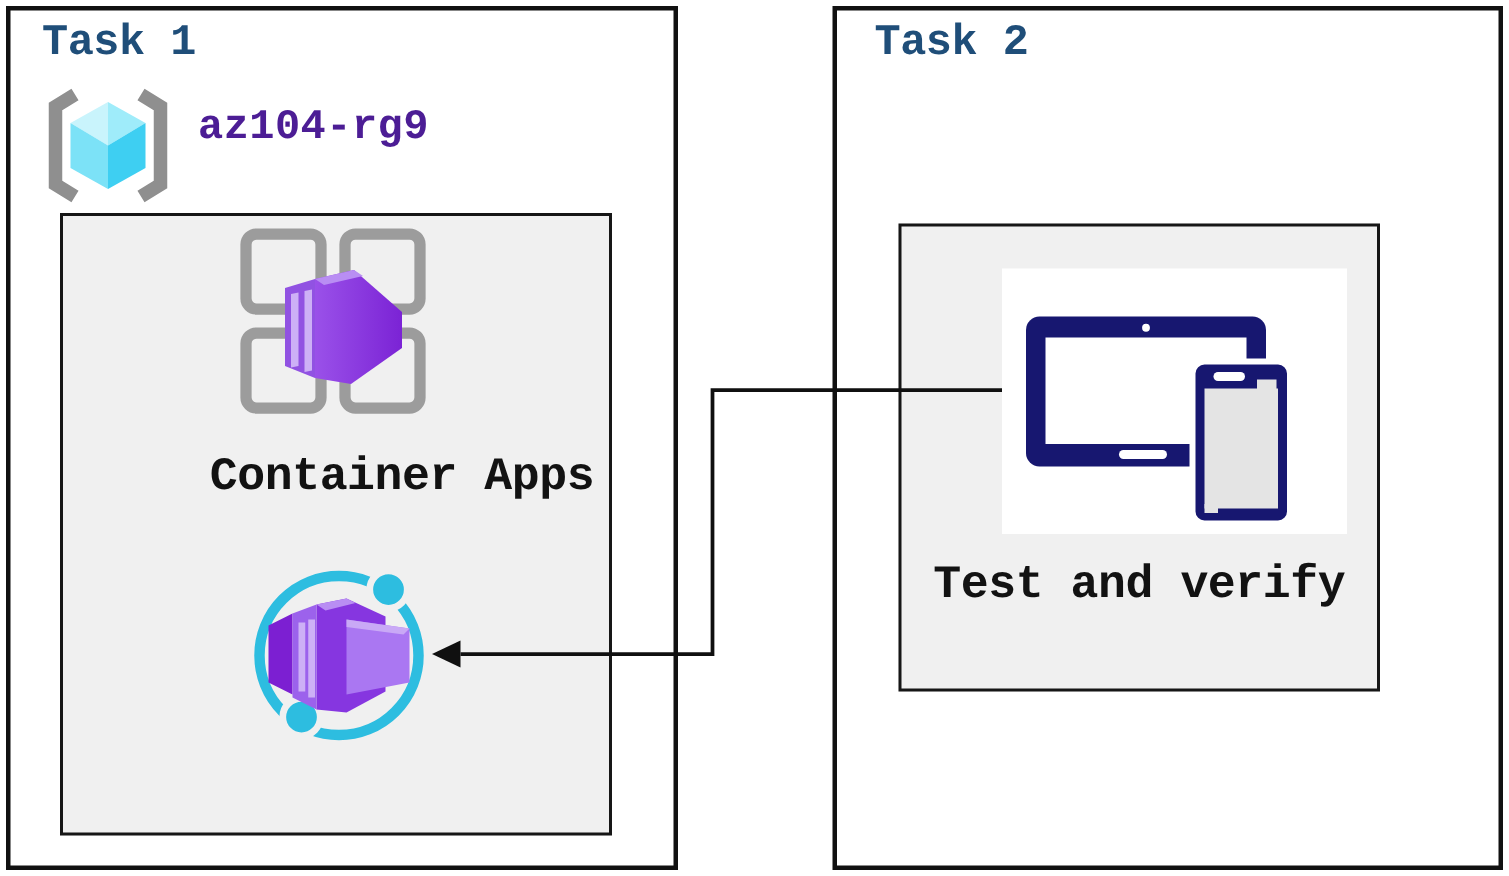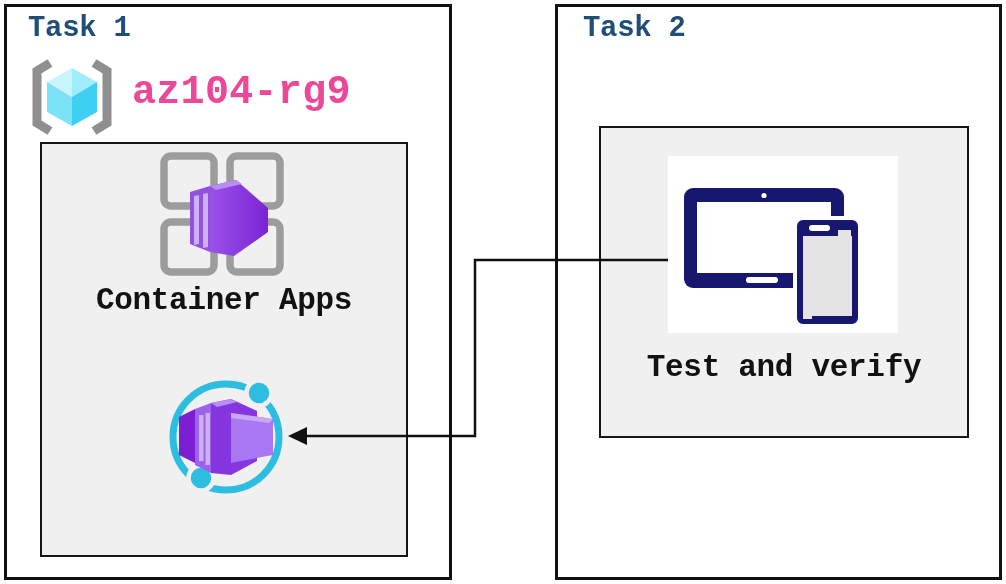--- a/index.html
+++ b/index.html
@@ -6,26 +6,26 @@
   .canvas{position:relative;width:1006px;height:584px;background:#ffffff;overflow:hidden;
           font-family:Liberation Mono, monospace;}
   .task-box{position:absolute;background:#ffffff;border:3px solid #111111;box-sizing:border-box;}
   #task1-box{left:4px;top:4px;width:448px;height:576px;}
   #task2-box{left:555px;top:4px;width:447px;height:576px;}
   .task-title{position:absolute;font-size:29px;font-weight:700;color:#1f4e79;letter-spacing:-0.3px;}
   #task1-title{left:21px;top:5px;}
   #task2-title{left:25px;top:5px;}
   .inner-panel{position:absolute;background:#f0f0f0;border:2px solid #161616;box-sizing:border-box;}
   #inner1{left:33px;top:135px;width:368px;height:415px;}
-  #inner2{left:41px;top:119px;width:370px;height:312px;}
+  #inner2{left:41px;top:142px;width:321px;height:312px;}
   .abs{position:absolute;}
   .item-label{position:absolute;left:0;width:100%;text-align:center;font-weight:700;
               color:#121212;font-size:31px;line-height:37px;letter-spacing:-0.3px;}
-  #rg-name{position:absolute;left:125px;top:63px;font-size:40px;font-weight:700;color:#ec4899;letter-spacing:0.3px;}
-  #env-label{top:138px;}
+  #rg-name{position:absolute;left:125px;top:63px;font-size:28px;font-weight:700;color:#4c1d95;letter-spacing:0.3px;}
+  #env-label{top:156px;margin-left:44px;}
   #app-label{top:351px;}
   #white-card{position:absolute;left:67px;top:28px;width:230px;height:177px;background:#ffffff;}
   #test-label{top:221px;}
   #connector-svg{position:absolute;left:0;top:0;pointer-events:none;z-index:50;}
 </style>
 </head>
 <body>
 
 <div class="canvas">
 

